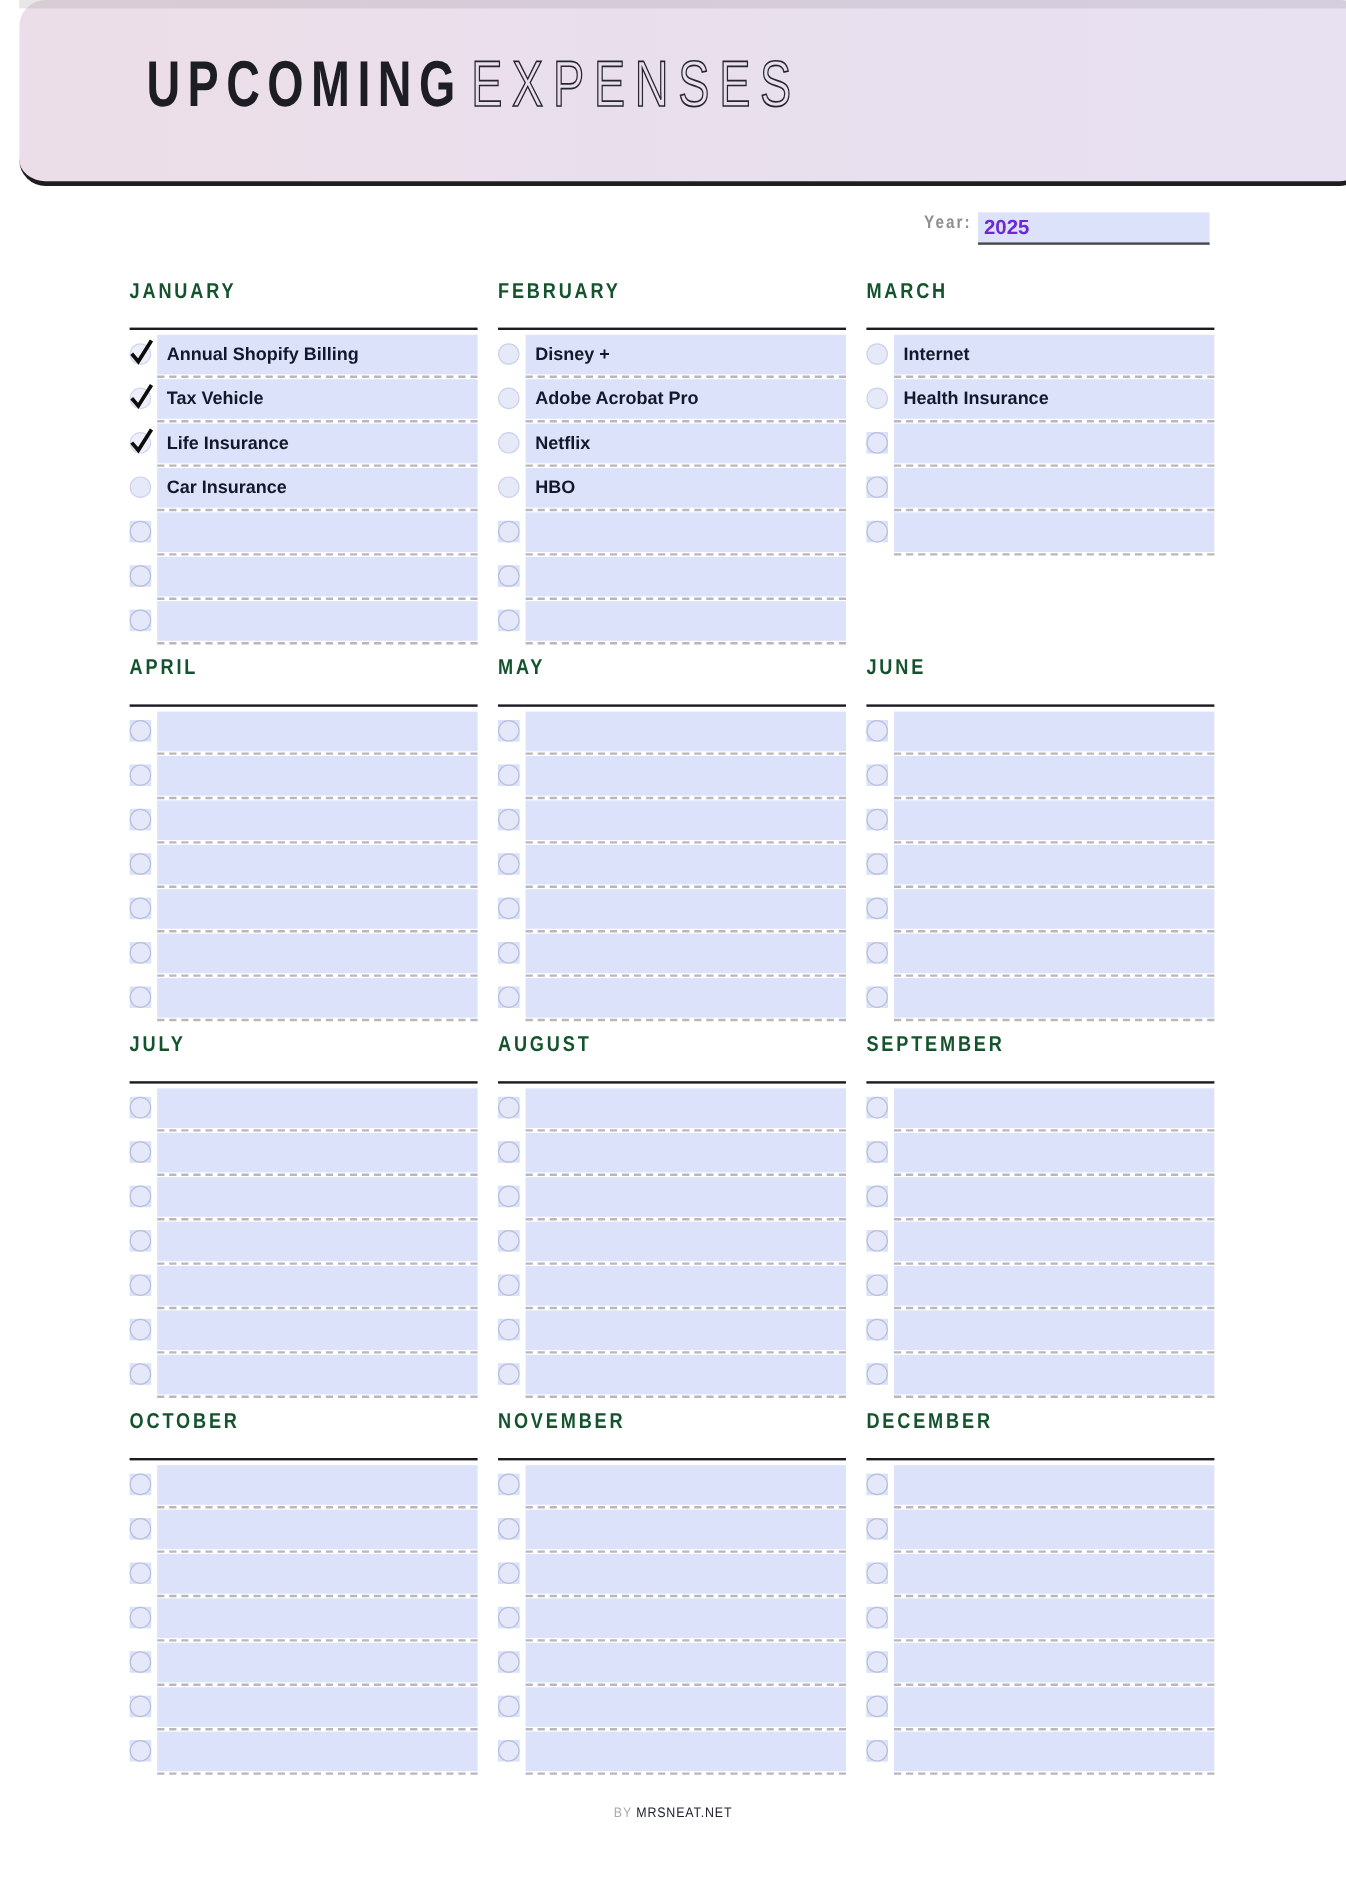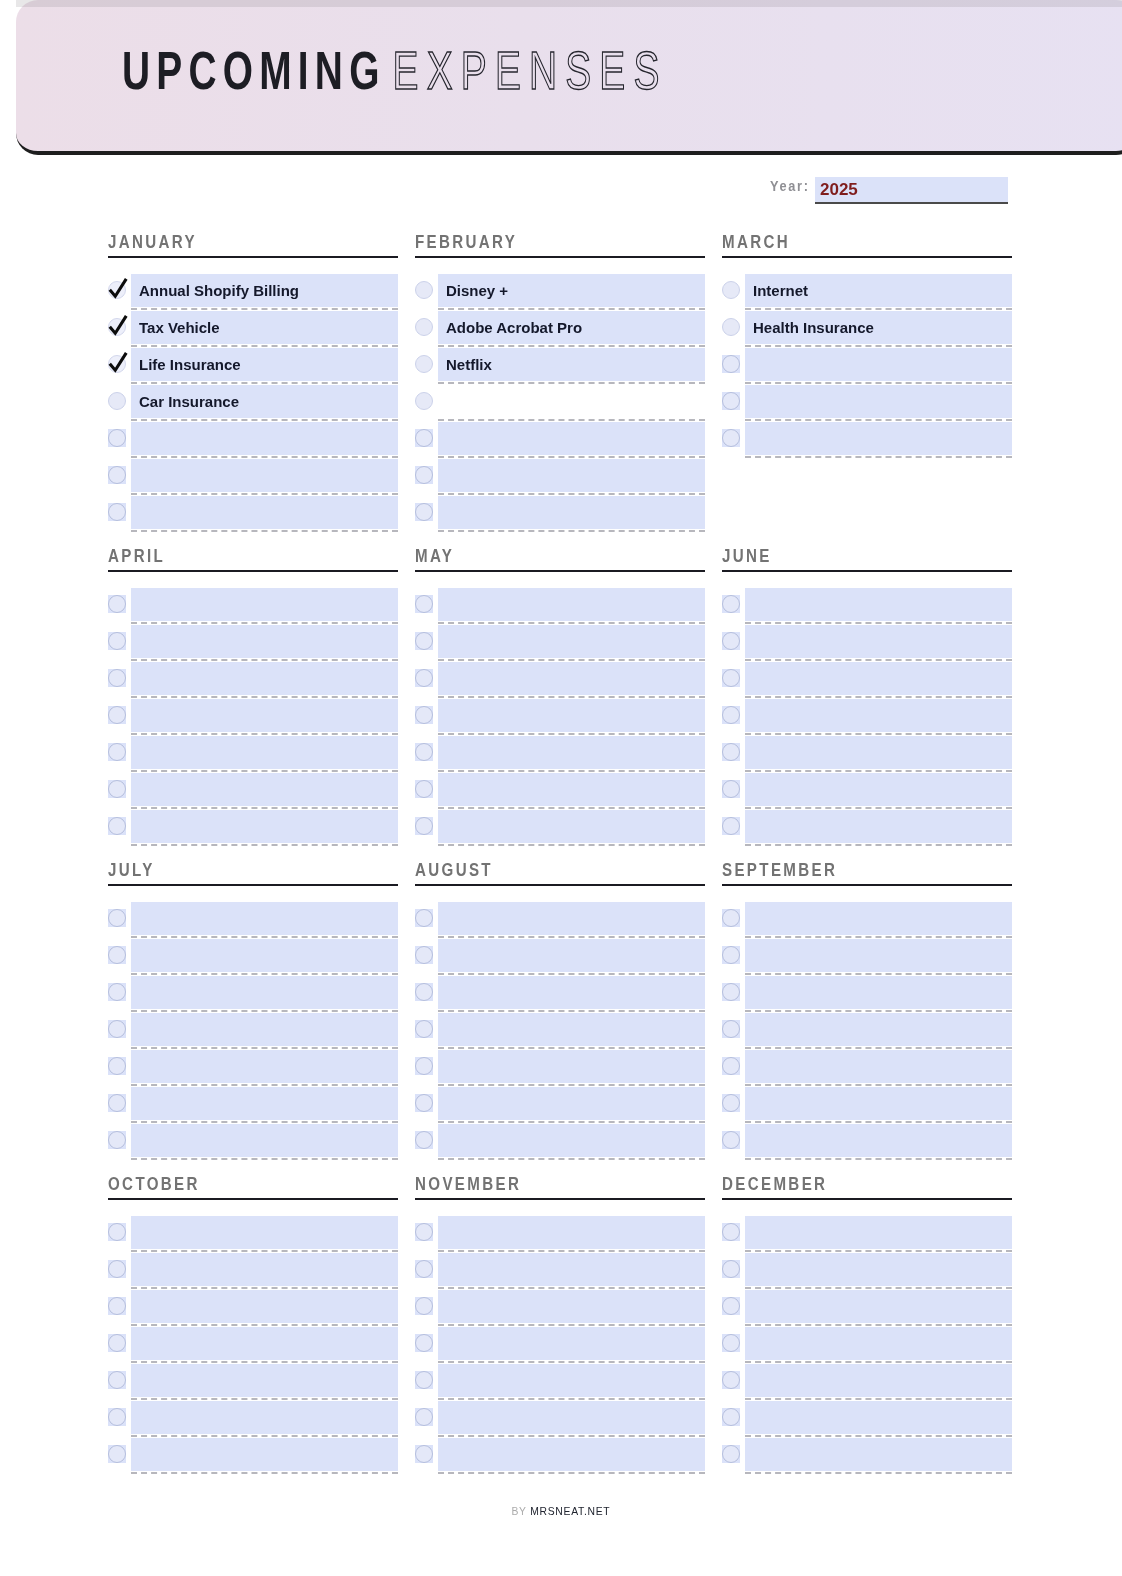--- a/index.html
+++ b/index.html
@@ -33,36 +33,36 @@
   .year-label{
     display:inline-block;transform:scaleX(0.85);transform-origin:right center;
     font-size:15px;font-weight:700;letter-spacing:2px;color:var(--year-label-gray,#8f8f94);
     margin-right:5px;padding-bottom:4px;
   }
   .year-field{
     width:193px;height:27px;background:var(--field-blue,#dbe2f9);
     border-bottom:2px solid #4a4a4a;box-sizing:border-box;
     display:flex;align-items:center;
   }
-  .year-value{font-size:17px;font-weight:700;color:#7f1d1d;padding-left:5px;}
+  .year-value{font-size:17px;font-weight:700;color:#6d28d9;padding-left:5px;}
 
   
   .months-grid{
     position:absolute;left:108px;top:232px;
     display:grid;grid-template-columns:repeat(3,290px);
     column-gap:17px;row-gap:27px;
   }
   .month{width:290px;height:287px;}
   .month-head{
-    height:21px;padding-bottom:3px;border-bottom:2px solid var(--month-underline,#1b1b22);
-    margin:0;font-size:18px;line-height:21px;font-weight:700;color:#737373;
+    height:21px;padding-bottom:20px;border-bottom:2px solid var(--month-underline,#1b1b22);
+    margin:0;font-size:18px;line-height:21px;font-weight:700;color:#14532d;
   }
   .squeeze{display:inline-block;transform:scaleX(0.84);transform-origin:left center;letter-spacing:2.8px;white-space:nowrap;}
 
-  .rows{margin-top:16px;}
+  .rows{margin-top:4px;}
   .row{position:relative;height:37px;}
   .row::after{
     content:'';position:absolute;left:23px;right:0;top:34px;
     border-top:2px dashed var(--dashed-line,#b7b7bd);
   }
   .field{
     position:absolute;left:23px;right:0;top:0;height:33px;
     background:var(--field-blue,#dbe2f9);
     display:flex;align-items:center;padding-left:8px;box-sizing:border-box;
   }
@@ -199,20 +199,23 @@
         
       </span>
       <div class="field">
         <span class="label">Netflix</span>
       </div>
     </div>
           <div class="row filled">
       <span class="cb">
         
       </span>
+      <div class="field">
+        <span class="label">HBO</span>
+      </div>
     </div>
           <div class="row">
       <span class="cb">
         
       </span>
       <div class="field">
         <span class="label"></span>
       </div>
     </div>
           <div class="row">

